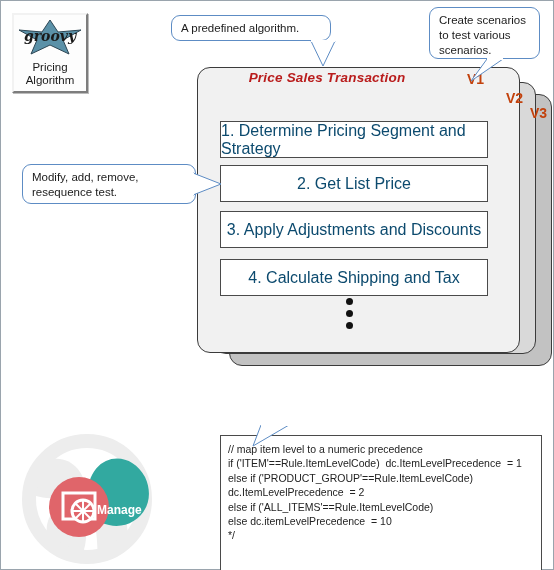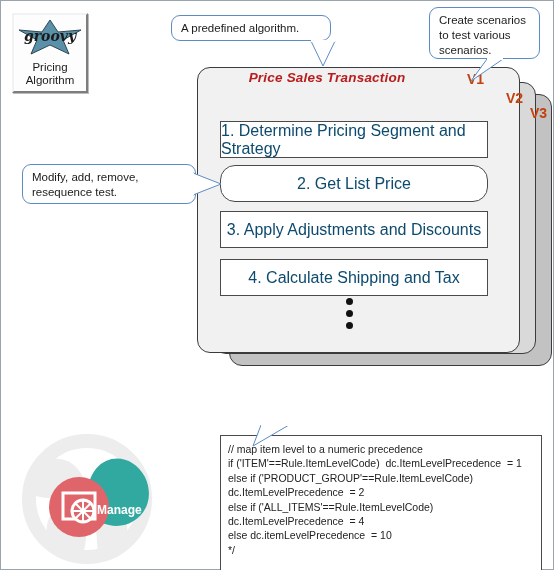--- a/index.html
+++ b/index.html
@@ -86,21 +86,21 @@
   
   .step{
     position:absolute;left:219px;width:268px;height:37px;
     background:#ffffff;
     border:1.4px solid #4a4a4a;
     box-sizing:border-box;
     display:flex;align-items:center;justify-content:center;
     font-size:16px;color:#0c4a6e;z-index:14;
   }
   #step-1{top:120px;}
-  #step-2{top:164px;border-radius:15px;}
+  #step-2{top:164px;}
   #step-3{top:210px;}
   #step-4{top:258px;}
 
   .ellipsis{
     position:absolute;left:345px;top:297px;z-index:14;
     display:flex;flex-direction:column;gap:5px;align-items:center;
   }
   .ellipsis span{display:block;width:7px;height:7px;border-radius:50%;background:#111;}
 
   
@@ -200,21 +200,20 @@
     <polygon points="22,1 50,1 14,22" fill="#ffffff" stroke="#5d8cc4" stroke-width="1"></polygon>
     <line x1="22" y1="1" x2="50" y2="1" stroke="#ffffff" stroke-width="2"></line>
   </svg>
 
   <div id="code-block">
     <div class="code-line">// map item level to a numeric precedence</div>
     <div class="code-line">if ('ITEM'==Rule.ItemLevelCode)  dc.ItemLevelPrecedence  = 1</div>
     <div class="code-line">else if ('PRODUCT_GROUP'==Rule.ItemLevelCode)</div>
     <div class="code-line">dc.ItemLevelPrecedence  = 2</div>
     <div class="code-line">else if ('ALL_ITEMS'==Rule.ItemLevelCode)</div>
-    <div class="code-line">dc.ItemLevelPrecedence  = 4</div>
     <div class="code-line">else dc.itemLevelPrecedence  = 10</div>
     <div class="code-line">*/</div>
   </div>
 
   <div id="manage-logo">
     <svg width="132" height="132" viewBox="0 0 132 132">
 
       <path d="M66 66 C 66 22, 26 14, 10 42 C -2 66, 18 66, 66 66 Z" fill="#ededed"></path>
       <path d="M66 66 C 22 66, 14 106, 42 122 C 66 134, 66 114, 66 66 Z" fill="#ededed"></path>
       <path d="M66 66 C 110 66, 118 106, 90 122 C 66 134, 86 114, 66 66 Z" fill="#ededed"></path>

